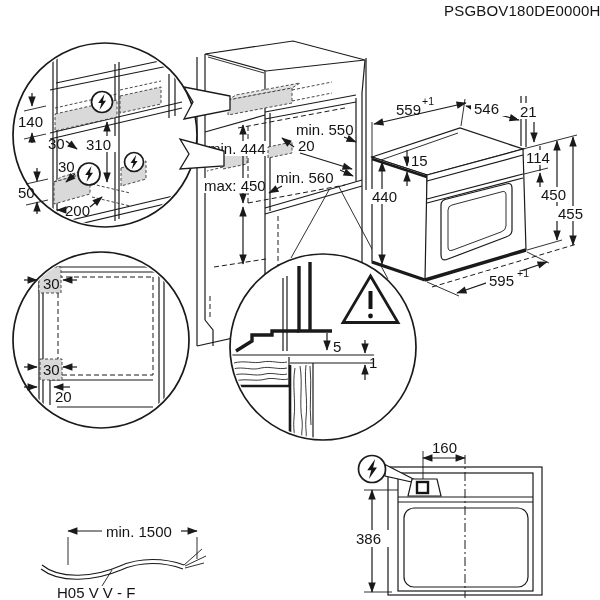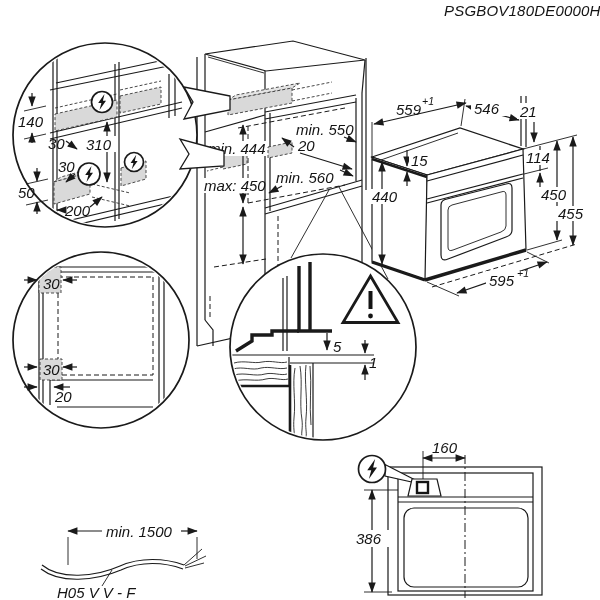--- a/index.html
+++ b/index.html
@@ -1,16 +1,16 @@
 <!DOCTYPE html>
 <html><head>
 <meta charset="utf-8">
 <style>
   html,body{margin:0;padding:0;background:#fff;}
-  .stage{width:600px;height:600px;position:relative;background:#fff;overflow:hidden;font-style:italic;}
+  .stage{width:600px;height:600px;position:relative;background:#fff;overflow:hidden;}
   svg text{font-family:"Liberation Sans",sans-serif;font-size:15px;fill:#141414;}
   svg text.sup{font-size:10.5px;}
   svg text.pn{font-size:15px;letter-spacing:.2px;}
   .ln{stroke:#1a1a1a;stroke-width:1.2;fill:none;}
   .thin{stroke:#1a1a1a;stroke-width:0.9;fill:none;}
   .thk{stroke:#1a1a1a;stroke-width:2.6;fill:none;}
   .th3{stroke:#1a1a1a;stroke-width:3.4;fill:none;}
   .fw{fill:#fff;}
   .dsh{stroke:#1a1a1a;stroke-width:1;fill:none;stroke-dasharray:5 3;}
   .dsh2{stroke:#333;stroke-width:0.9;fill:none;stroke-dasharray:3 2;}

